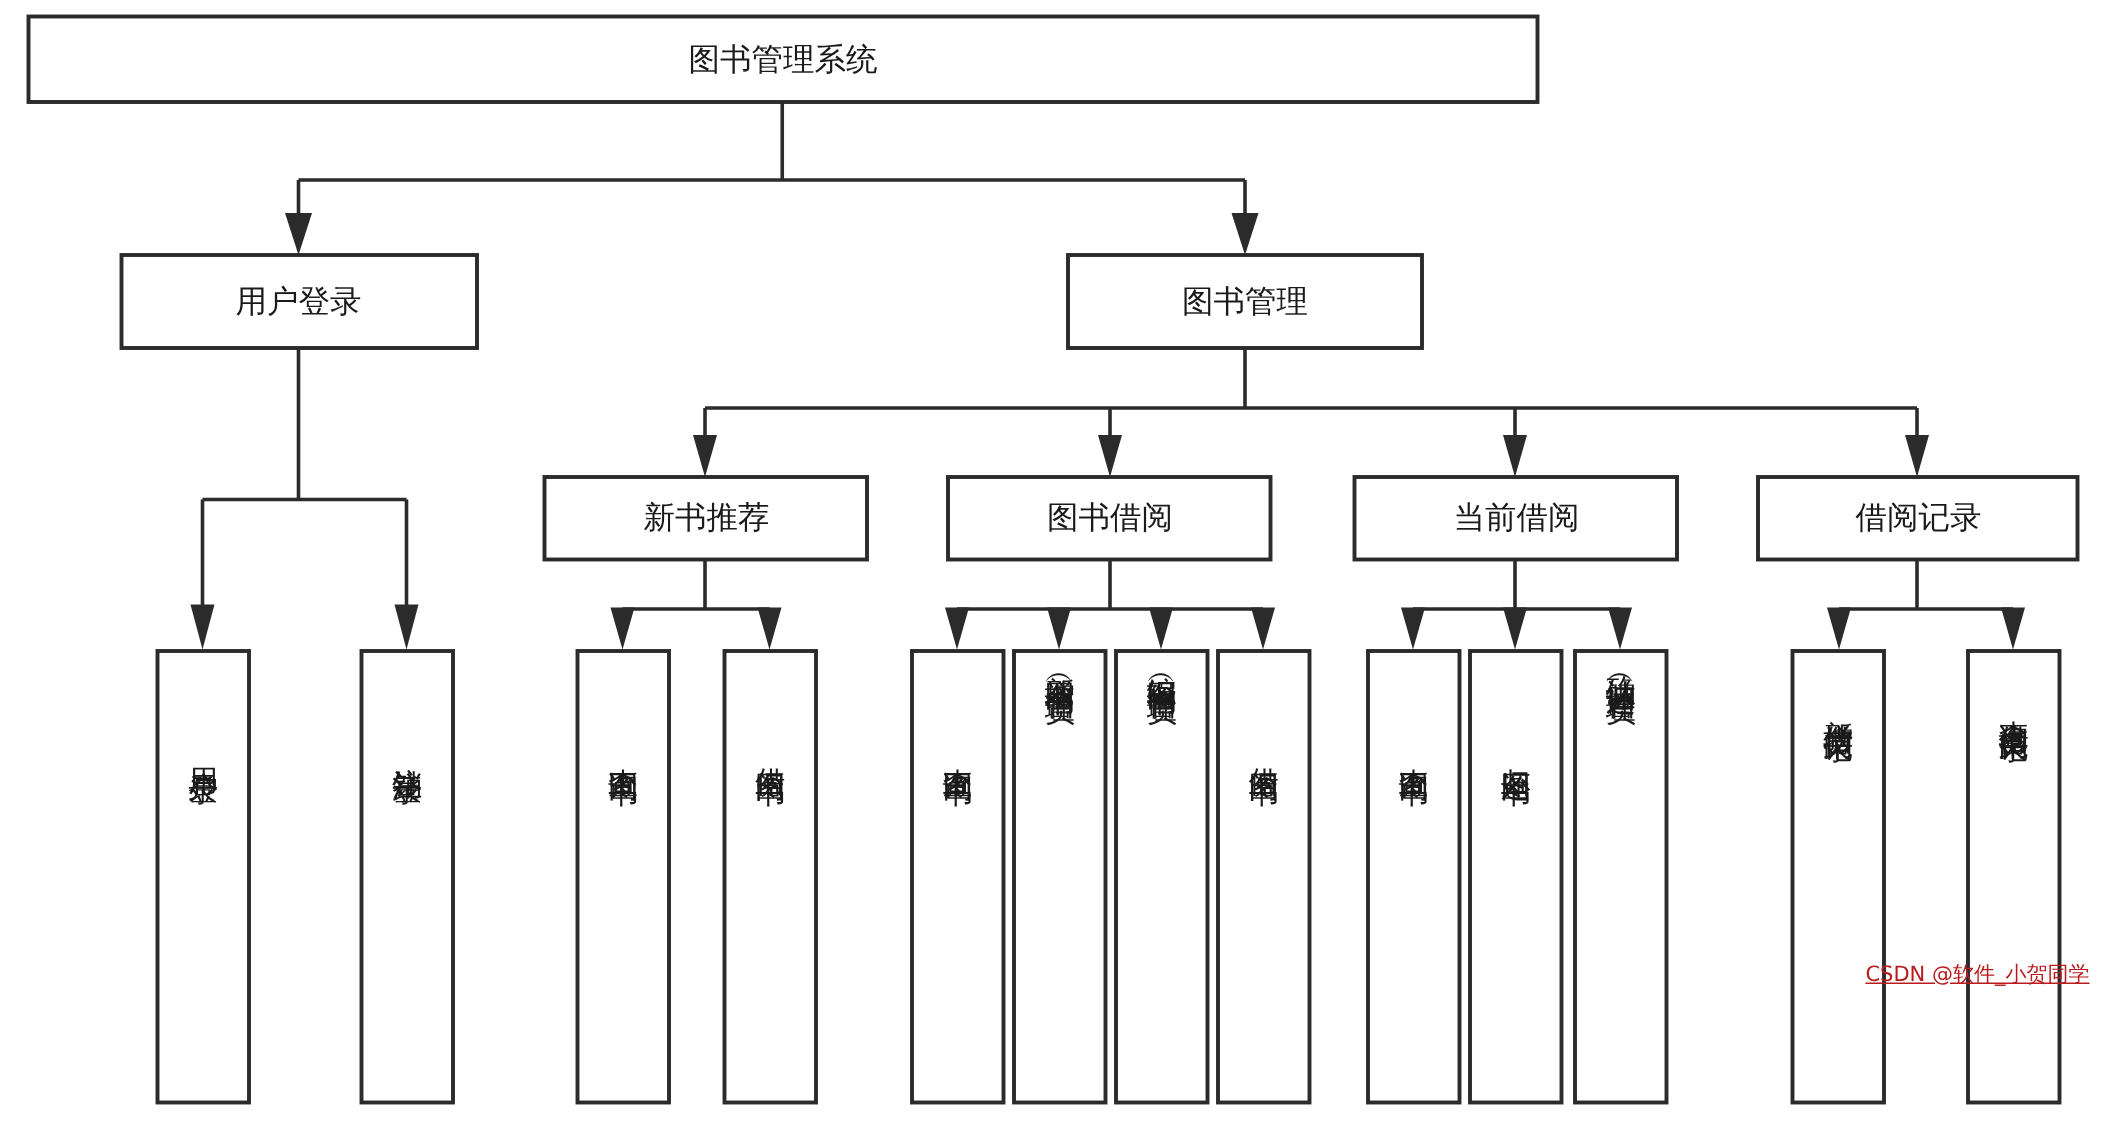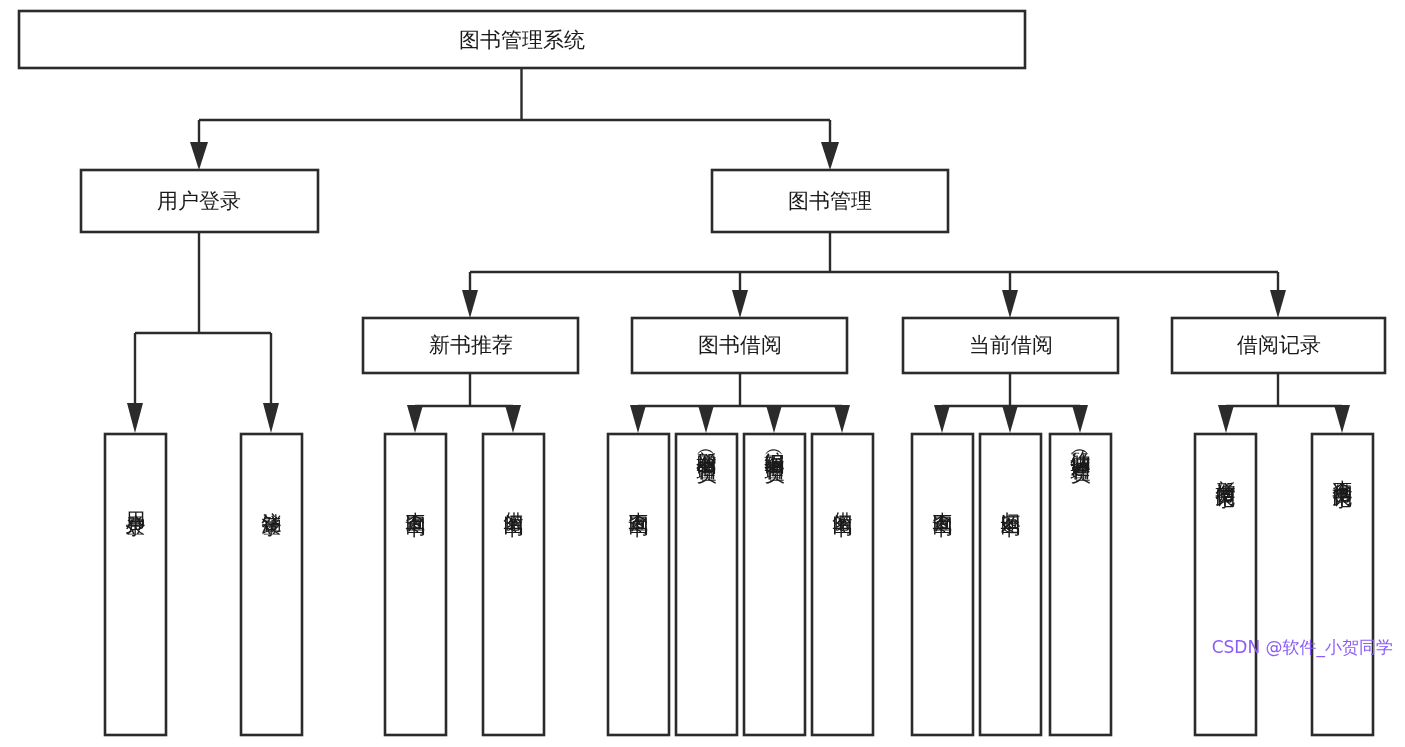--- a/index.html
+++ b/index.html
@@ -55,24 +55,25 @@
     writing-mode: vertical-rl;
     text-orientation: upright;
     text-anchor: middle;
     letter-spacing: 2px;
   }
   .watermark {
     position: absolute;
     right: 12px;
     bottom: 4px;
     font-family: "DejaVu Sans", "Liberation Sans", sans-serif;
-    font-size: 17px;
-    color: #8b5cf6;
+    font-size: 14px;
+    color: #b91c1c;
     white-space: nowrap;
     pointer-events: none;
+    text-decoration: underline;
   }
 </style>
 </head>
 <body>
 
 <div id="diagram-root">
 
   <svg class="flow" viewBox="0 0 1405 747" xmlns="http://www.w3.org/2000/svg">
 
     <g>

